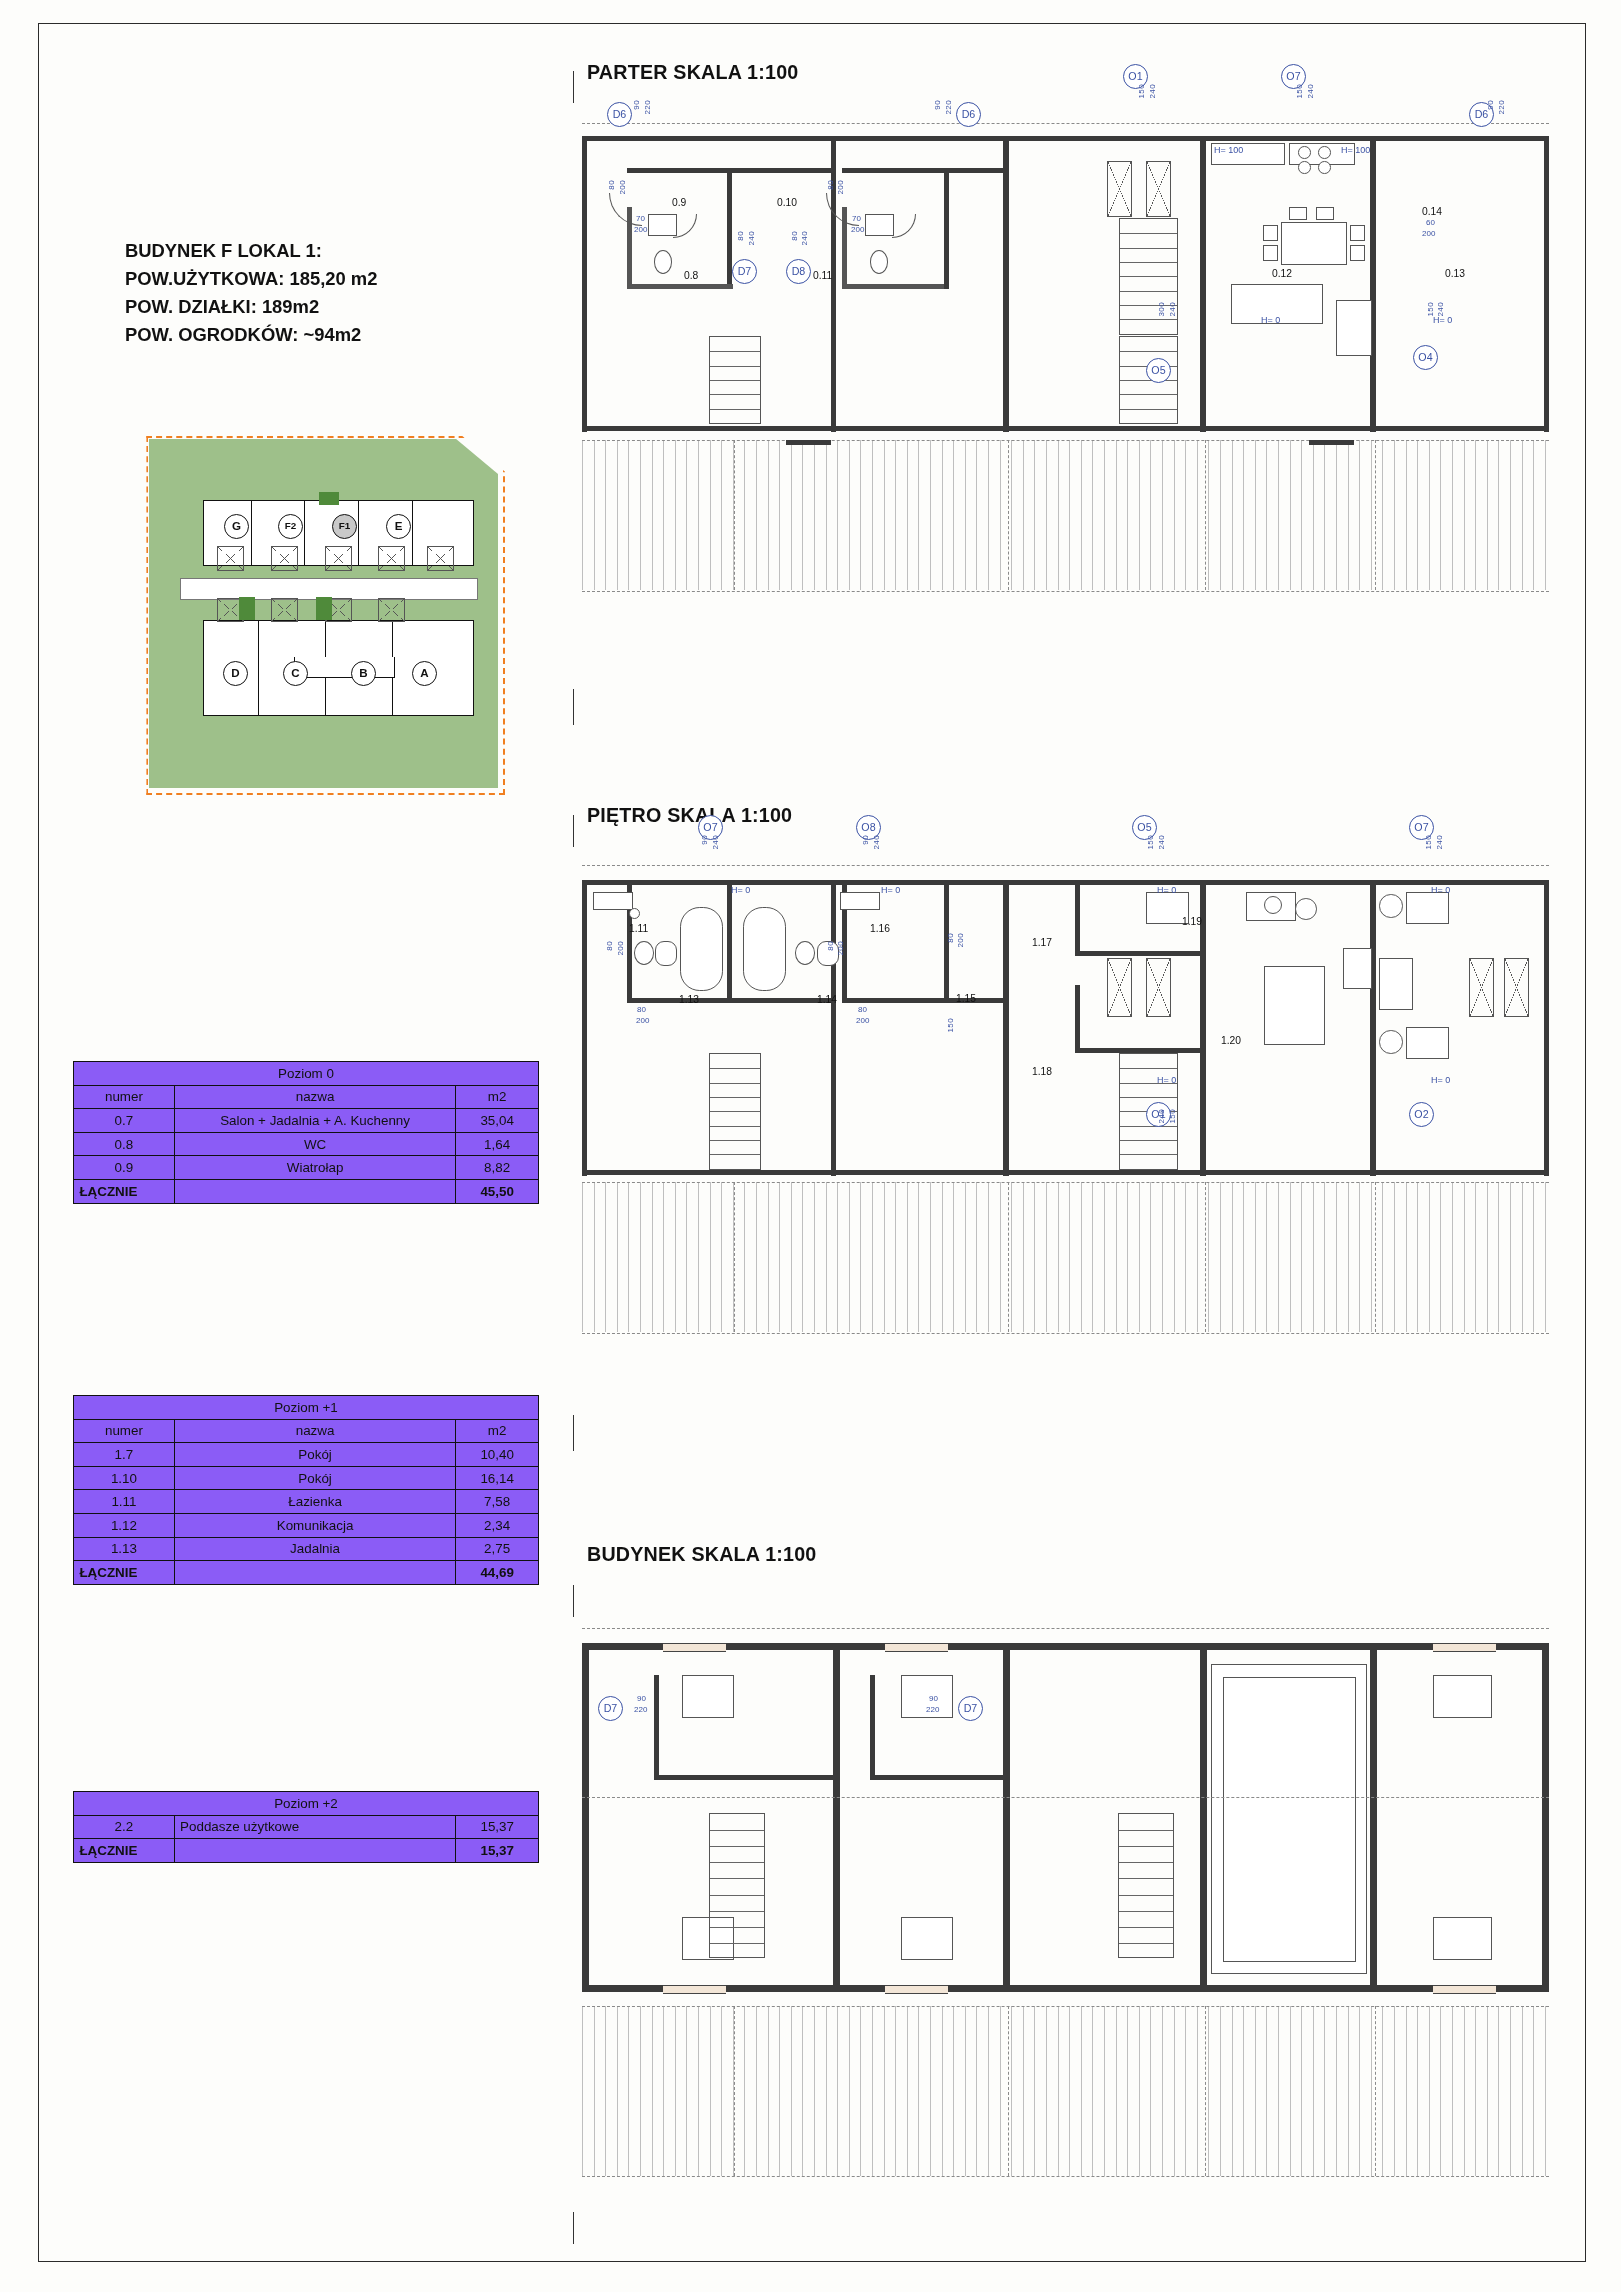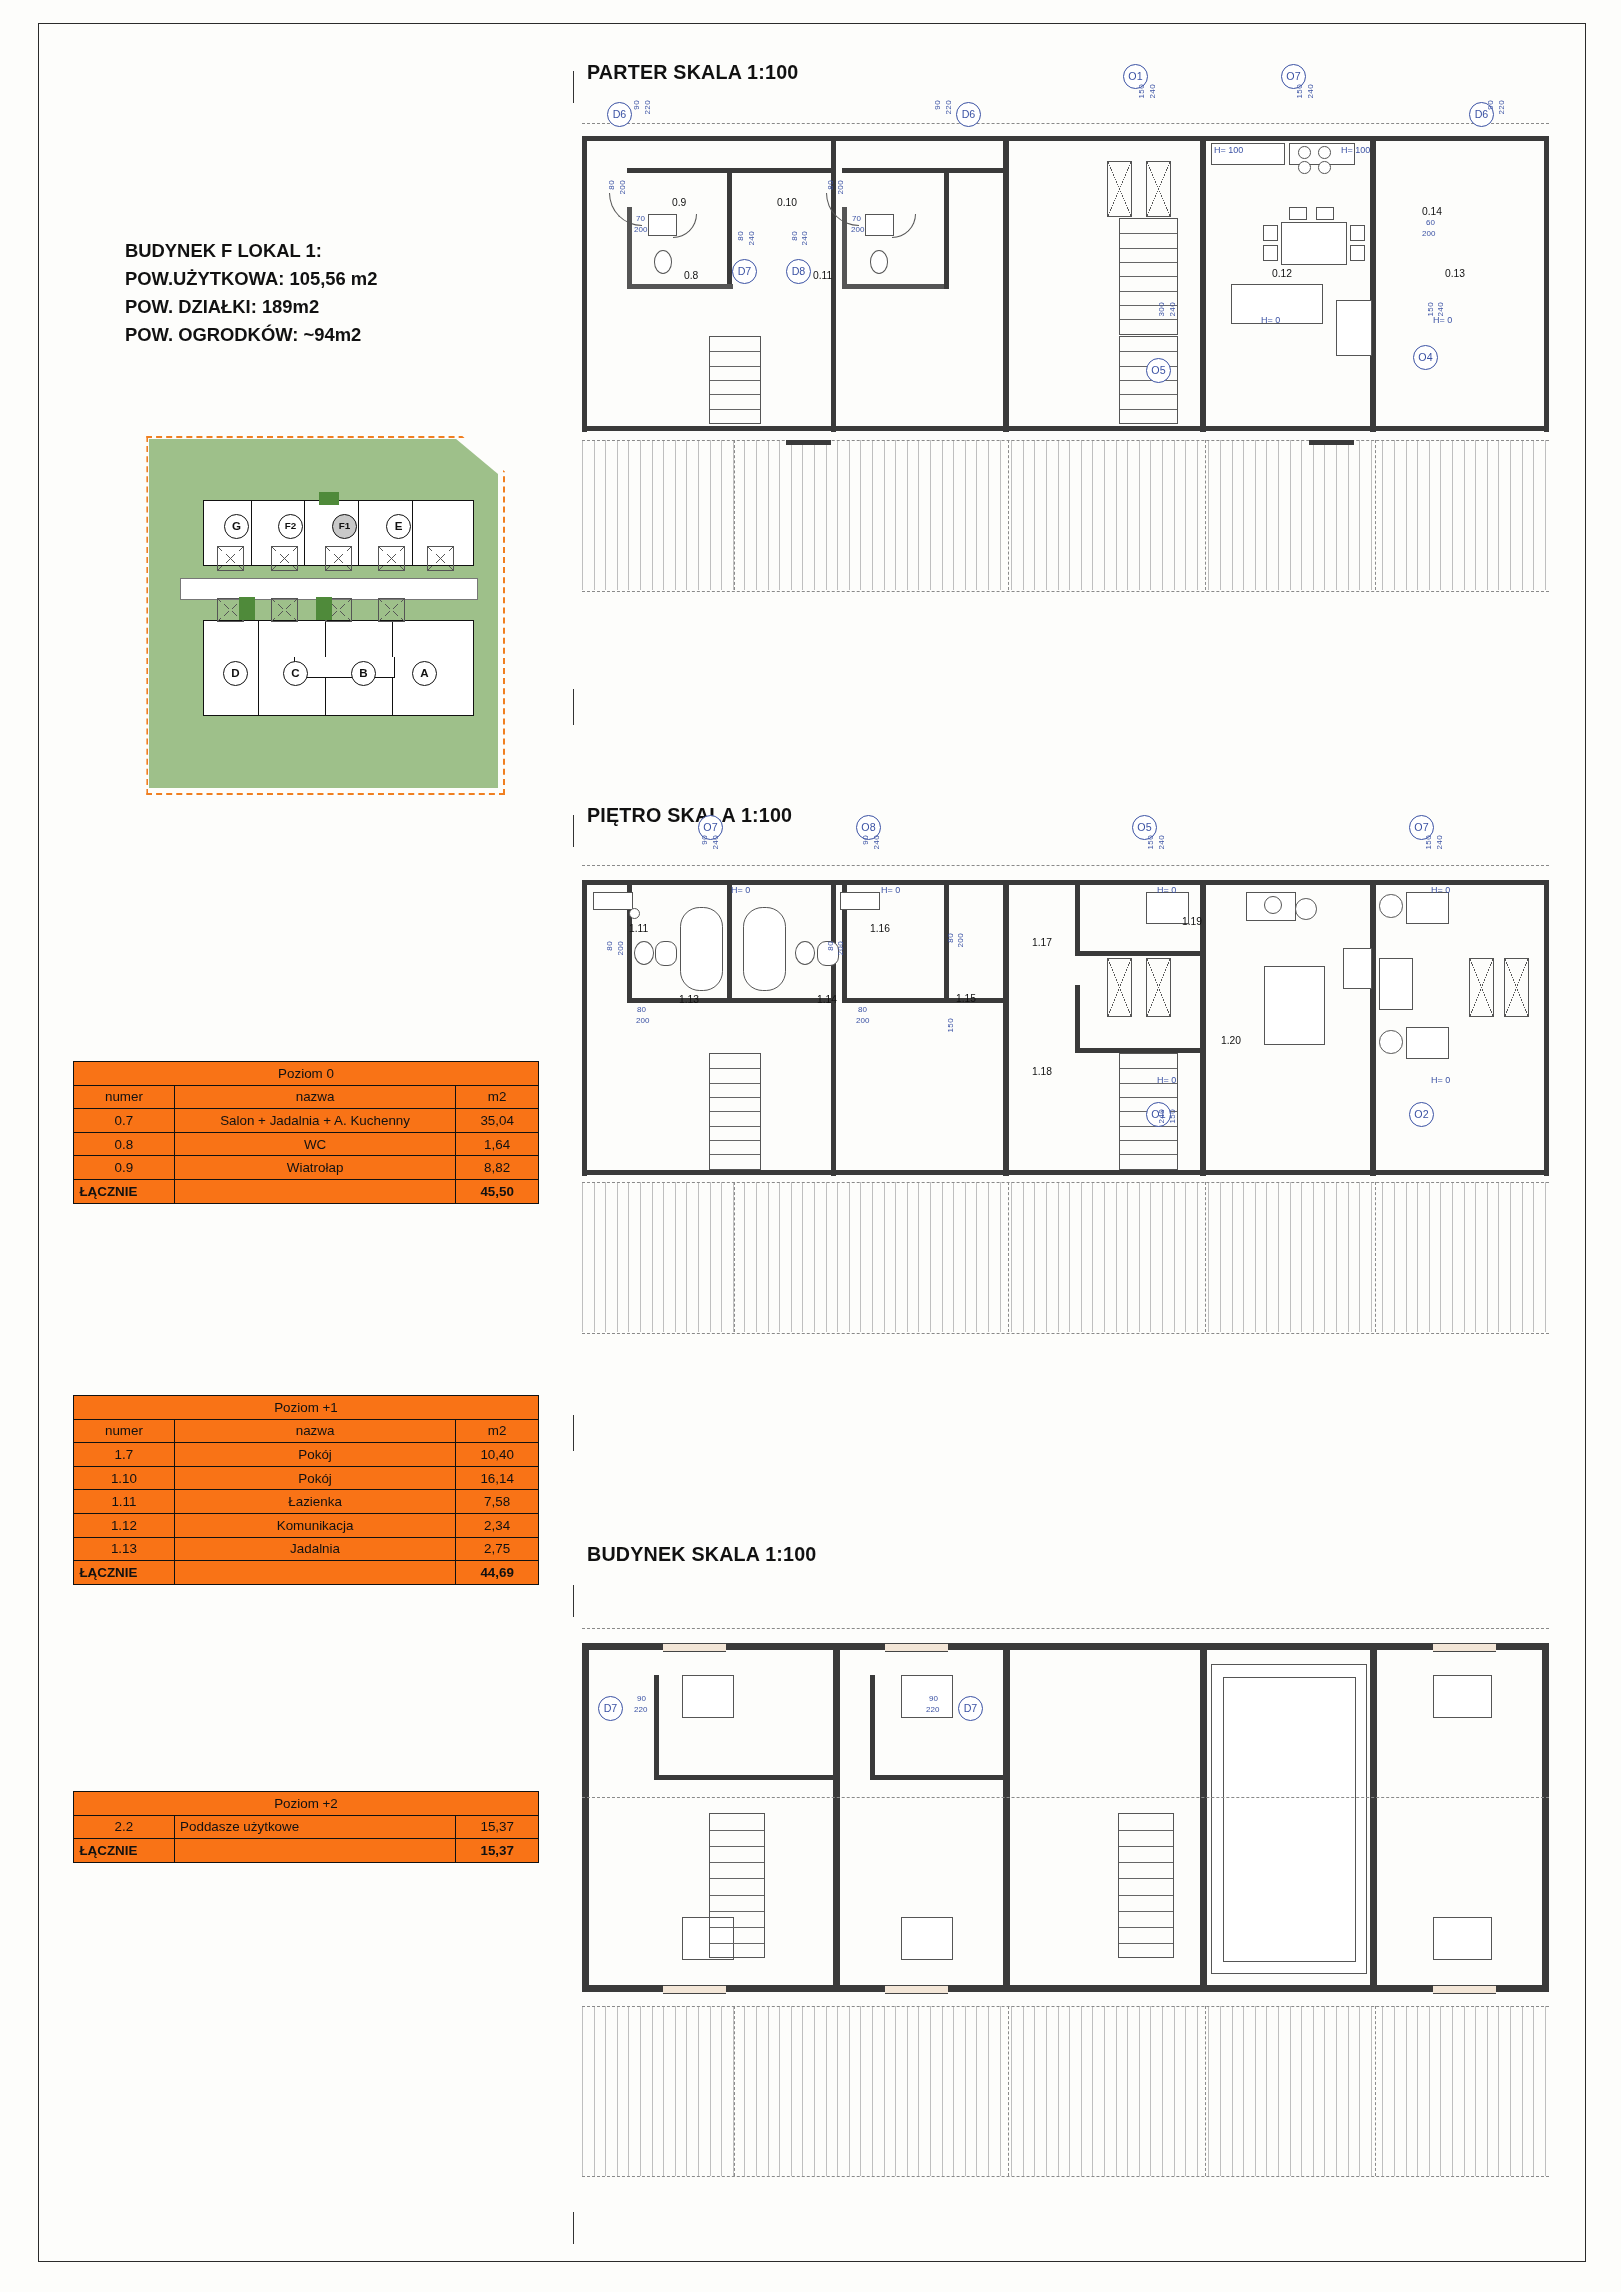--- a/index.html
+++ b/index.html
@@ -47,21 +47,21 @@
   .kp-label{
     position:absolute;width:23px;height:23px;border:1.3px solid #111;border-radius:50%;
     font-size:11.6px;font-weight:bold;text-align:center;line-height:22.4px;background:#fff;color:#111;
   }
   .kp-label.grey{background:#c9c9c9;}
   .kp-greenbox{position:absolute;background:#4f8a3a;}
 
   
   .tbl{
     position:absolute;border-collapse:collapse;font-size:13.4px;color:#111;
-    background:#f97316;
+    background:#8b5cf6;
   }
   .tbl td,.tbl th{
     border:0.9px solid #111;padding:1.8px 4.5px;font-weight:normal;text-align:center;
     height:19px;line-height:17px;
   }
   .tbl .hdr{font-weight:bold;}
   .tbl .sum td{font-weight:bold;}
   .tbl .left{text-align:left;padding-left:5.4px;}
   .t0{left:73px;top:1061px;width:466px;}
   .t1{left:73px;top:1395px;width:466px;}
@@ -114,21 +114,21 @@
   .tick{position:absolute;background:#333;width:0.9px;}
 </style>
 </head>
 <body>
 
 <div class="page">
   <div class="sheet-border"></div>
 
   <div class="info">
     <div>BUDYNEK F LOKAL 1:</div>
-    <div>POW.UŻYTKOWA: 105,56 m2</div>
+    <div>POW.UŻYTKOWA: 185,20 m2</div>
     <div>POW. DZIAŁKI: 189m2</div>
     <div>POW. OGRODKÓW: ~94m2</div>
   </div>
 
   <div class="keyplan">
     <div class="kp-green b"></div>
     <div class="kp-dash"></div>
 
     <div class="kp-row kp-top">
       <div class="kp-cell" style="left:47px;"></div>

